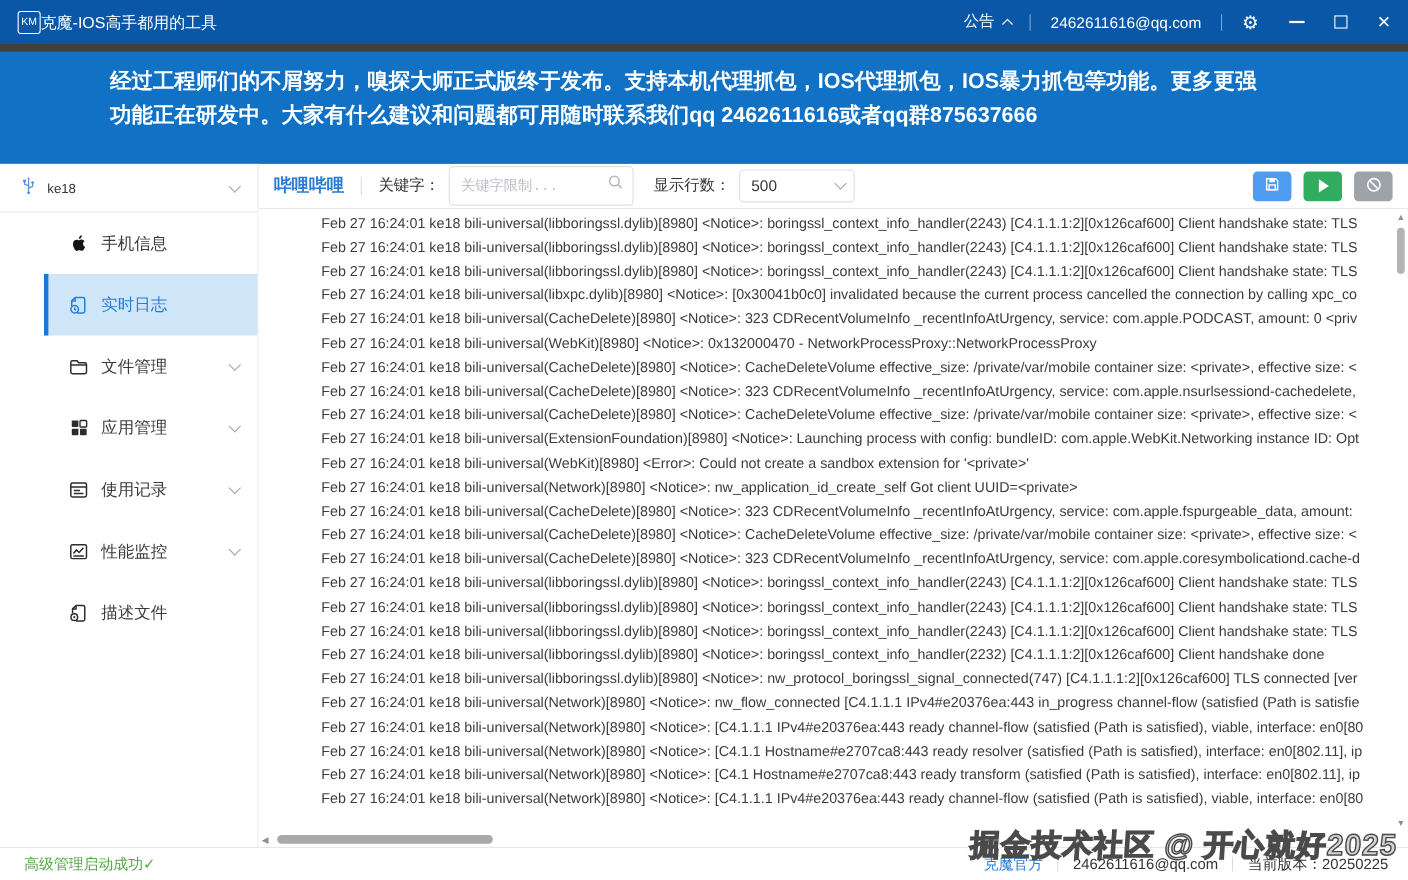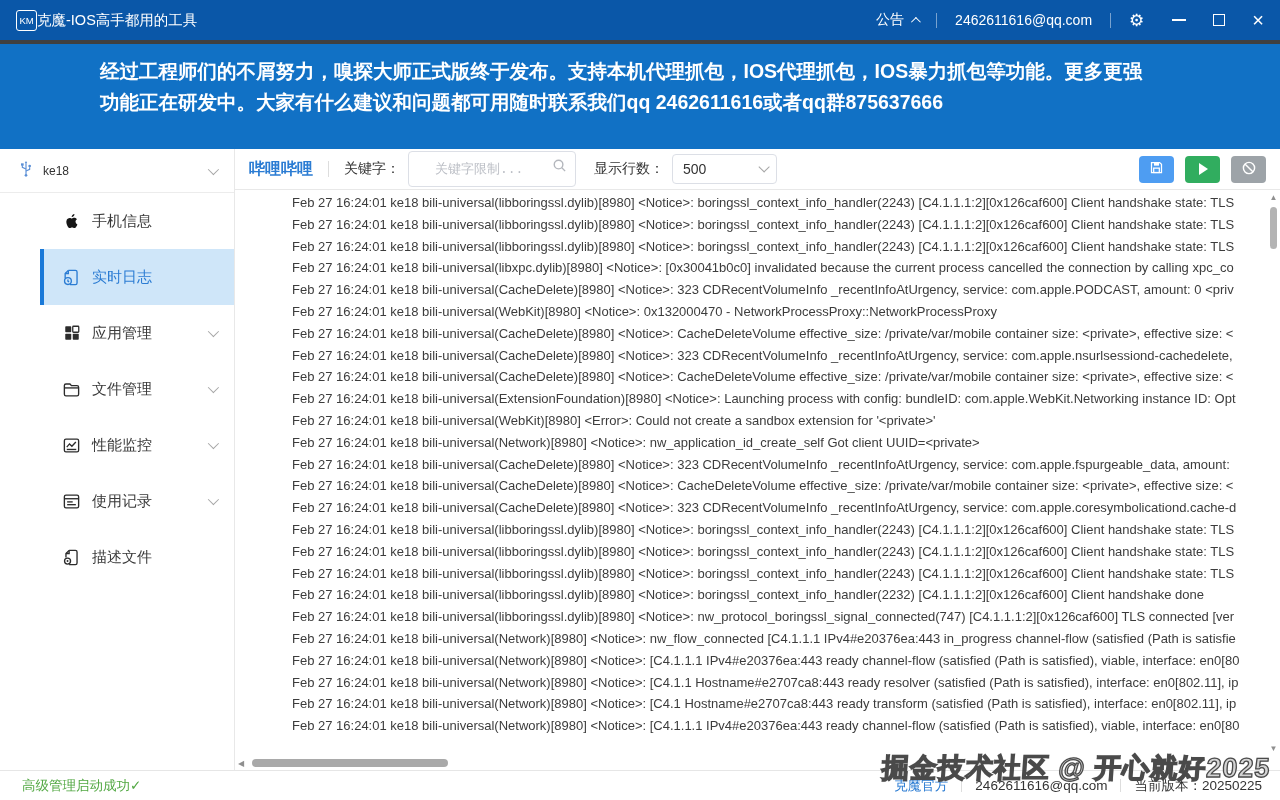--- a/index.html
+++ b/index.html
@@ -15,21 +15,21 @@
   .tb-item { display:flex; align-items:center; gap:7px; font-size:14px; cursor:pointer; }
   .chev-up { width:7px; height:7px; border-top:1.6px solid #fff; border-right:1.6px solid #fff; transform:rotate(-45deg) translateY(2px); }
   .tb-divider { width:1px; height:15px; background:rgba(255,255,255,.45); }
   .gear { font-size:17px; line-height:1; cursor:pointer; }
   .win-btns { display:flex; align-items:center; gap:27px; margin-left:10px; }
   .win-min { width:14px; height:2px; background:#fff; cursor:pointer; }
   .win-max { width:12px; height:12px; border:1.6px solid #fff; cursor:pointer; }
   .win-close { font-size:20px; line-height:1; cursor:pointer; }
 
   
-  .banner { height:109px; background:var(--banner,#1171c5); border-top:4px solid #404040; color:#fff; font-weight:bold; font-size:19.5px; line-height:31px; padding:12px 30px 16px 100px; flex:0 0 auto; }
+  .banner { height:109px; background:var(--banner,#1171c5); border-top:7px solid #404040; color:#fff; font-weight:bold; font-size:19.5px; line-height:31px; padding:12px 30px 16px 100px; flex:0 0 auto; }
 
   
   .content { flex:1 1 auto; display:flex; min-height:0; }
 
   
   .sidebar { width:235px; flex:0 0 auto; border-right:1px solid #e8e8e8; display:flex; flex-direction:column; background:#fff; }
   .device-row { height:44px; display:flex; align-items:center; gap:9px; padding:0 18px; border-bottom:1px solid #ececec; font-size:12px; color:#333; cursor:pointer; }
   .device-row .mi-chev { margin-left:auto; }
   .menu { flex:1 1 auto; }
   .menu-item { height:56px; display:flex; align-items:center; gap:11px; padding:0 18px 0 22px; font-size:15px; color:#3a3a3a; cursor:pointer; position:relative;margin-left:40px; }
@@ -39,21 +39,21 @@
   .menu-item.active::before { content:""; position:absolute; left:0; top:0; bottom:0; width:4px; background:var(--accent-strong,#1a79d8); }
   .mi-chev { margin-left:auto; width:8px; height:8px; border-right:1.4px solid #a6a6a6; border-bottom:1.4px solid #a6a6a6; transform:rotate(45deg) translateY(-2px); }
 
   
   .main { flex:1 1 auto; display:flex; flex-direction:column; min-width:0; }
   .toolbar { height:41px; flex:0 0 auto; display:flex; align-items:center; padding:0 14px; border-bottom:1px solid #e8e8e8; }
   .tab { font-size:16px; font-weight:bold; color:var(--accent,#2b7cd3); cursor:pointer; }
   .t-divider { width:1px; height:16px; background:#ddd; margin:0 15px; }
   .t-label { font-size:14px; color:#333; margin-right:8px; }
   .kw-wrap { position:relative; margin-right:18px; }
-  .kw-input { width:168px; height:36px; border:1px solid #dcdfe6; border-radius:4px; padding:0 30px 0 26px; font-size:13px; color:#333; outline:none; font-family:Liberation Mono, monospace; }
+  .kw-input { width:168px; height:36px; border:1px solid #dcdfe6; border-radius:4px; padding:0 30px 0 10px; font-size:13px; color:#333; outline:none; font-family:Liberation Mono, monospace; }
   .kw-input::placeholder { color:#bcbfc6; }
   .search-ico { position:absolute; right:9px; top:7px; }
   .rows-select { width:105px; height:30px; border:1px solid #dcdfe6; border-radius:4px; display:flex; align-items:center; padding:0 10px; font-size:14px; color:#333; cursor:pointer; }
   .rows-select .mi-chev { transform:rotate(45deg) translateY(-3px); }
   .tool-btns { margin-left:auto; display:flex; align-items:center; gap:11px; }
   .tbtn { width:35px; height:27px; border:none; border-radius:4px; display:flex; align-items:center; justify-content:center; cursor:pointer; }
   .tbtn.save { background:var(--btn-save,#4e9df2); }
   .tbtn.play { background:var(--btn-play,#31ad5f); }
   .tbtn.block { background:var(--btn-block,#9da3a8); }
   .play-tri { width:0; height:0; border-left:9px solid #fff; border-top:6px solid transparent; border-bottom:6px solid transparent; margin-left:2px; }
@@ -145,61 +145,61 @@
                 <path d="M8 3v4h-4"></path>
                 <path d="M8 3L4 7v6"></path>
                 <circle cx="7.5" cy="16.5" r="4.3"></circle>
                 <path d="M7.5 14.6v2l1.4 1"></path>
               </svg>
             </span>
             <span>实时日志</span>
           </div>
           <div class="menu-item">
             <span class="mi-icon">
+              <svg width="19" height="19" viewBox="0 0 24 24" fill="none" stroke="currentColor" stroke-width="1.7">
+                <path d="M3 7a2 2 0 0 1 2-2h5l2 2.2h7a2 2 0 0 1 2 2V18a2 2 0 0 1-2 2H5a2 2 0 0 1-2-2z"></path>
+                <path d="M3 10h18"></path>
+              </svg>
+            </span>
+            <span>文件管理</span>
+            <span class="mi-chev"></span>
+          </div>
+          <div class="menu-item">
+            <span class="mi-icon">
               <svg width="18" height="18" viewBox="0 0 24 24" fill="currentColor">
                 <rect x="3" y="3" width="8" height="8" rx="1"></rect>
                 <rect x="13" y="3" width="8" height="8" rx="1" fill="none" stroke="currentColor" stroke-width="1.7"></rect>
                 <rect x="3" y="13" width="8" height="8" rx="1"></rect>
                 <rect x="13" y="13" width="8" height="8" rx="1"></rect>
               </svg>
             </span>
             <span>应用管理</span>
             <span class="mi-chev"></span>
           </div>
           <div class="menu-item">
             <span class="mi-icon">
               <svg width="19" height="19" viewBox="0 0 24 24" fill="none" stroke="currentColor" stroke-width="1.7">
-                <path d="M3 7a2 2 0 0 1 2-2h5l2 2.2h7a2 2 0 0 1 2 2V18a2 2 0 0 1-2 2H5a2 2 0 0 1-2-2z"></path>
-                <path d="M3 10h18"></path>
-              </svg>
-            </span>
-            <span>文件管理</span>
-            <span class="mi-chev"></span>
-          </div>
-          <div class="menu-item">
-            <span class="mi-icon">
-              <svg width="19" height="19" viewBox="0 0 24 24" fill="none" stroke="currentColor" stroke-width="1.7">
-                <rect x="3" y="4" width="18" height="16" rx="2"></rect>
-                <path d="M6 14l3.5-4 3 3 5-5.5"></path>
-                <path d="M6 17h12"></path>
-              </svg>
-            </span>
-            <span>性能监控</span>
-            <span class="mi-chev"></span>
-          </div>
-          <div class="menu-item">
-            <span class="mi-icon">
-              <svg width="19" height="19" viewBox="0 0 24 24" fill="none" stroke="currentColor" stroke-width="1.7">
                 <rect x="3" y="4" width="18" height="16" rx="2"></rect>
                 <path d="M3 8.5h18"></path>
                 <path d="M6.5 12.5h7"></path>
                 <path d="M6.5 16h11"></path>
               </svg>
             </span>
             <span>使用记录</span>
+            <span class="mi-chev"></span>
+          </div>
+          <div class="menu-item">
+            <span class="mi-icon">
+              <svg width="19" height="19" viewBox="0 0 24 24" fill="none" stroke="currentColor" stroke-width="1.7">
+                <rect x="3" y="4" width="18" height="16" rx="2"></rect>
+                <path d="M6 14l3.5-4 3 3 5-5.5"></path>
+                <path d="M6 17h12"></path>
+              </svg>
+            </span>
+            <span>性能监控</span>
             <span class="mi-chev"></span>
           </div>
           <div class="menu-item">
             <span class="mi-icon">
               <svg width="19" height="19" viewBox="0 0 24 24" fill="none" stroke="currentColor" stroke-width="1.7">
                 <path d="M9 3h8a2 2 0 0 1 2 2v14a2 2 0 0 1-2 2H9"></path>
                 <path d="M9 3L5 7v5"></path>
                 <path d="M9 3v4H5"></path>
                 <circle cx="7" cy="16.5" r="3.8"></circle>
                 <circle cx="7" cy="16.5" r="1.2" fill="currentColor" stroke="none"></circle>

